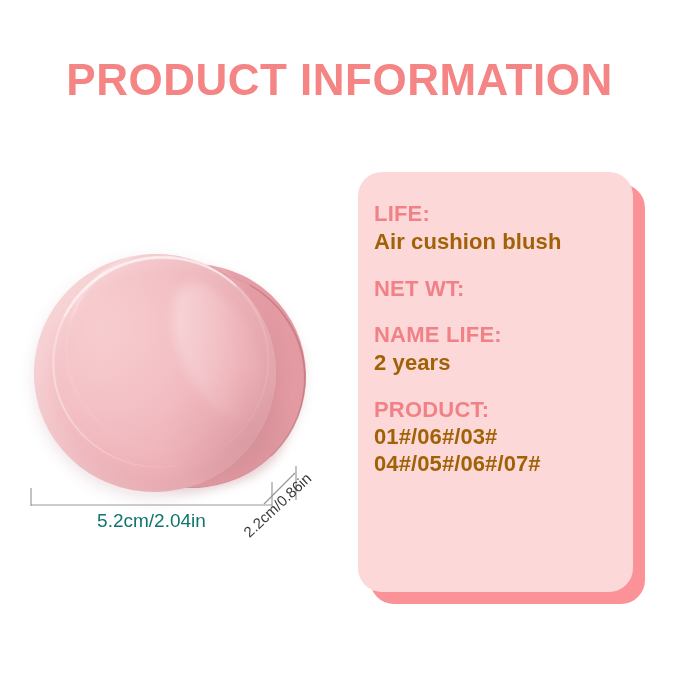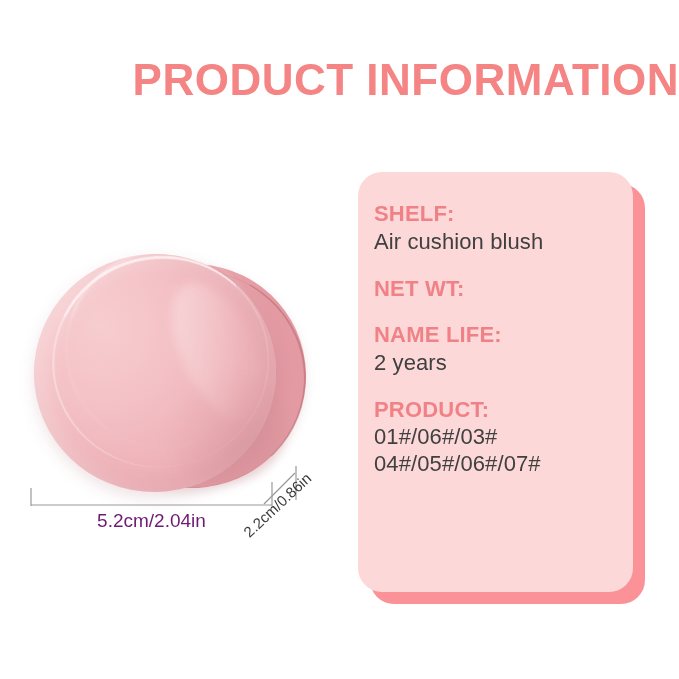--- a/index.html
+++ b/index.html
@@ -15,21 +15,21 @@
     font-family: "Liberation Sans", sans-serif;
     -webkit-font-smoothing: antialiased;
   }
 
   
   #page-title {
     position: absolute;
     left: 0;
     top: 55px;
     width: 679px;
-    text-align: right;
+    text-align: center;
     font-size: 44px;
     font-weight: 700;
     letter-spacing: 0.5px;
     color: #f58484;
     white-space: nowrap;
   }
 
   
   #product-figure {
     position: absolute;
@@ -142,21 +142,21 @@
     height: 679px;
     pointer-events: none;
   }
   #dim-width-label {
     position: absolute;
     left: 31px;
     top: 510px;
     width: 241px;
     text-align: center;
     font-size: 19px;
-    color: #701a75;
+    color: #0f766e;
     white-space: nowrap;
   }
   #dim-depth-label {
     position: absolute;
     left: 240px;
     top: 528px;
     font-size: 15px;
     color: #3a3a3a;
     white-space: nowrap;
     transform: rotate(-43deg);
@@ -189,22 +189,22 @@
   }
   .field-label {
     font-size: 22px;
     font-weight: 700;
     color: #f08287;
     line-height: 1.28;
     letter-spacing: 0.2px;
   }
   .field-value {
     font-size: 22px;
-    font-weight: 400;
-    color: #404040;
+    font-weight: 700;
+    color: #a16207;
     line-height: 1.30;
     letter-spacing: 0.1px;
   }
   .field-value.tight { line-height: 1.22; }
 </style>
 </head>
 <body>
 
 <div id="page-title">PRODUCT INFORMATION</div>
 
@@ -231,21 +231,21 @@
 
 <div id="dim-width-label">5.2cm/2.04in</div>
 
 <div id="dim-depth-label">2.2cm/0.86in</div>
 
 <div id="info-card-shadow"></div>
 
 <div id="info-card">
 
   <div class="field">
-    <div class="field-label">SHELF:</div>
+    <div class="field-label">LIFE:</div>
     <div class="field-value">Air cushion blush</div>
   </div>
 
   <div class="field">
     <div class="field-label">NET WT:</div>
   </div>
 
   <div class="field">
     <div class="field-label">NAME LIFE:</div>
     <div class="field-value">2 years</div>

